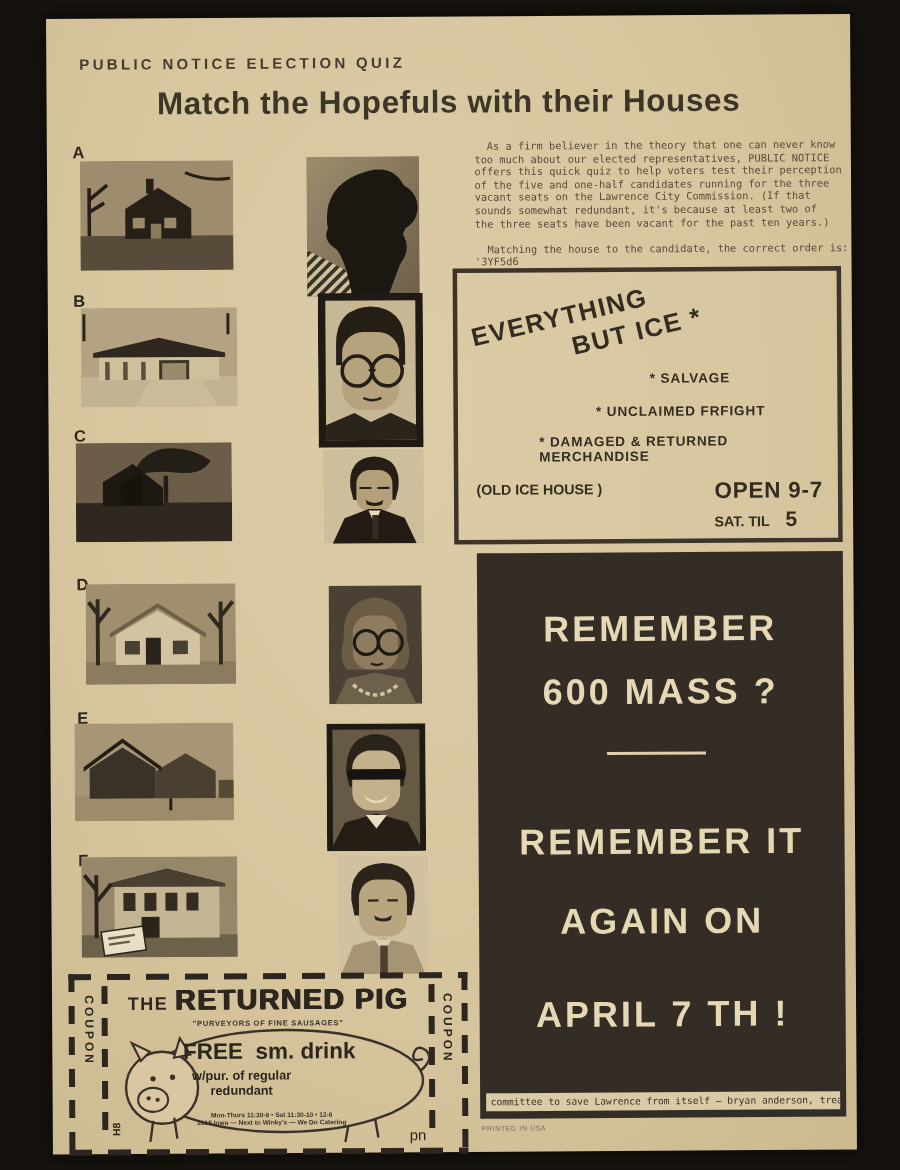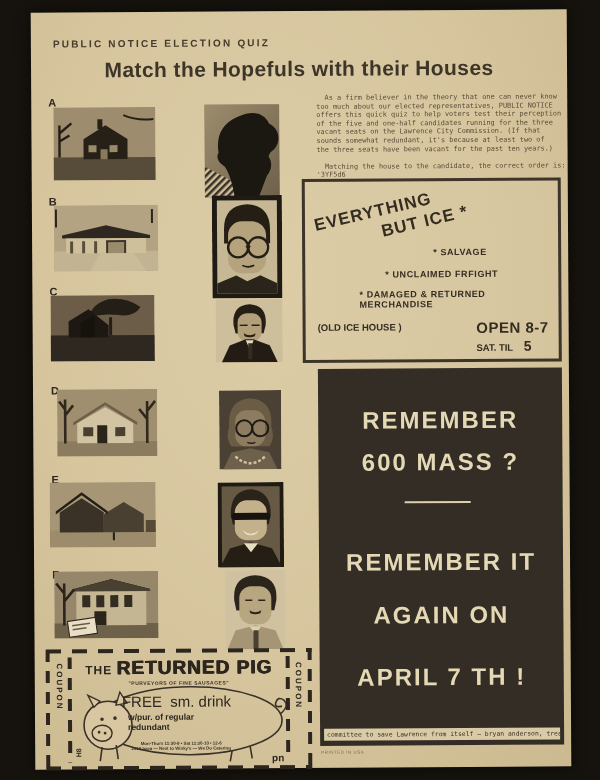--- a/index.html
+++ b/index.html
@@ -33,24 +33,24 @@
   .printed{font-size:4.5px;color:#7a6b52;letter-spacing:.5px;}
   
   #coupon{left:11px;top:637px;width:266px;height:121px;}
   .dashH{position:absolute;height:4px;background:repeating-linear-gradient(90deg,#2c261e 0 15px,transparent 15px 26px);}
   .dashV{position:absolute;width:4px;background:repeating-linear-gradient(180deg,#2c261e 0 12px,transparent 12px 21px);}
   .couponSide{position:absolute;writing-mode:vertical-rl;font-size:8px;font-weight:bold;letter-spacing:2px;color:#2c261e;}
   .stuffedThe{font-size:12px;font-weight:bold;color:#2c261e;letter-spacing:1px;text-align:center;}
   .stuffedName{font-size:19px;font-weight:bold;color:#2c261e;letter-spacing:1px;
                text-shadow:0.7px 0 0 #2c261e,-0.3px 0 0 #2c261e;}
   .tagline{font-size:5px;font-weight:bold;color:#3a3128;letter-spacing:.5px;}
-  .offerMain{font-size:15px;font-weight:normal;color:#2c261e;white-space:pre;}
+  .offerMain{font-size:15px;font-weight:bold;color:#2c261e;white-space:pre;}
   .offerSub{font-size:8.5px;font-weight:bold;color:#2c261e;line-height:9.5px;}
   .couponInfo{font-size:4.4px;font-weight:bold;color:#3a3128;line-height:5.4px;text-align:center;}
-  .pn{font-size:10px;font-weight:bold;color:#2c261e;}
+  .pn{font-size:10px;font-weight:normal;color:#2c261e;}
   .unionMark{font-size:7px;font-weight:bold;color:#2c261e;transform:rotate(-90deg);letter-spacing:0;}
 </style>
 </head>
 <body>
 
 <div id="canvas">
   <div id="page">
 
     <div class="abs kicker" style="left:22px;top:26px;">PUBLIC NOTICE ELECTION QUIZ</div>
     <div class="abs title" style="left:0;top:46px;">Match the Hopefuls with their Houses</div>
@@ -214,28 +214,28 @@
 
   Matching the house to the candidate, the correct order is:
 '3YF5d6</div>
 
     <div id="iceAd" class="abs">
       <div class="abs iceHead" style="left:12px;top:34px;">
         <div class="l1">EVERYTHING</div>
         <div class="l2">BUT ICE *</div>
       </div>
       <div class="abs bullet" style="left:128px;top:66px;text-align:center;">* SALVAGE</div>
-      <div class="abs bullet" style="left:80px;top:88px;">* UNCLAIMED FRFIGHT</div>
+      <div class="abs bullet" style="left:92px;top:88px;">* UNCLAIMED FRFIGHT</div>
       <div class="abs bullet" style="left:54px;top:108px;text-align:left;">* DAMAGED &amp; RETURNED
 MERCHANDISE</div>
       <div class="abs" style="left:12px;top:138px;">
         <div class="iceSmall" style="margin-top:2px;">(OLD ICE HOUSE )</div>
       </div>
       <div class="abs" style="right:10px;top:138px;">
-        <div class="iceBig">OPEN 8-7</div>
+        <div class="iceBig">OPEN 9-7</div>
         <div class="iceSmall" style="margin-top:2px;">
           <span>SAT. TIL</span>
           <span class="iceFive" style="margin-left:8px;">5</span>
         </div>
       </div>
     </div>
 
     <div id="massAd" class="abs">
       <div class="abs massLine" style="top:38px;">REMEMBER</div>
       <div class="abs massLine" style="top:80px;">600 MASS ?</div>
@@ -269,21 +269,21 @@
         <path d="M30,70 l-2,14 M44,68 l2,14 M160,74 l-2,11 M178,70 l2,12" stroke="#3a3128" stroke-width="1.6" fill="none"></path>
         <path d="M208,38 q10,-8 4,-14 q-6,-4 -8,2 q-2,6 6,4" fill="none" stroke="#3a3128" stroke-width="1.6"></path>
       </svg>
 
       <div class="abs" style="left:0;top:8px;width:100%;text-align:center;">
         <span class="stuffedThe">THE</span>
         <span class="stuffedName">RETURNED PIG</span>
       </div>
       <div class="abs tagline" style="left:0;top:31px;width:100%;text-align:center;">"PURVEYORS OF FINE SAUSAGES"</div>
       <div class="abs offerMain" style="left:76px;top:44px;">FREE  sm. drink</div>
-      <div class="abs offerSub" style="left:82px;top:64px;text-align:left;">
+      <div class="abs offerSub" style="left:82px;top:64px;text-align:center;">
         <div>w/pur. of regular</div>
         <div>redundant</div>
       </div>
       <div class="abs couponInfo" style="left:60px;top:92px;width:150px;">
         <div>Mon-Thurs 11:30-9 • Sat 11:30-10 • 12-6</div>
         <div>2018 Iowa — Next to Winky's — We Do Catering</div>
       </div>
       <div class="abs pn" style="right:28px;bottom:6px;">pn</div>
       <div class="abs unionMark" style="left:28px;bottom:14px;">H8</div>
     </div>

